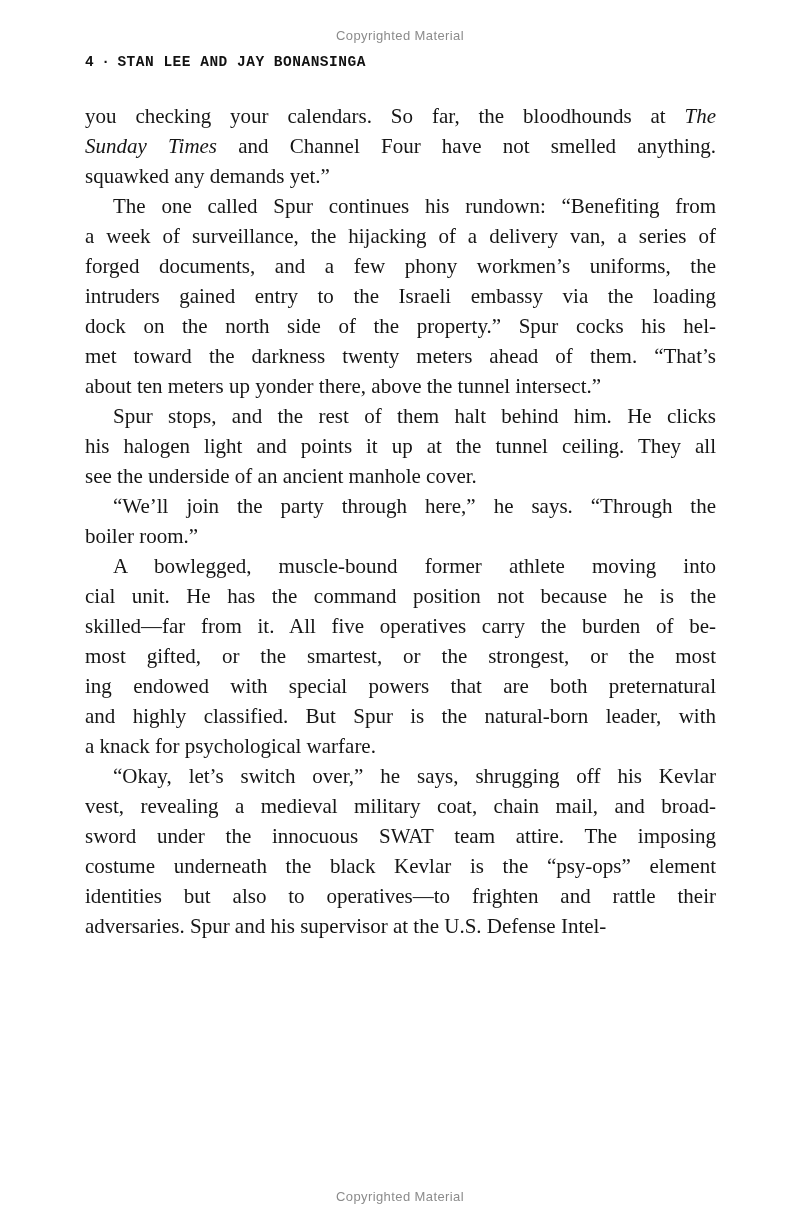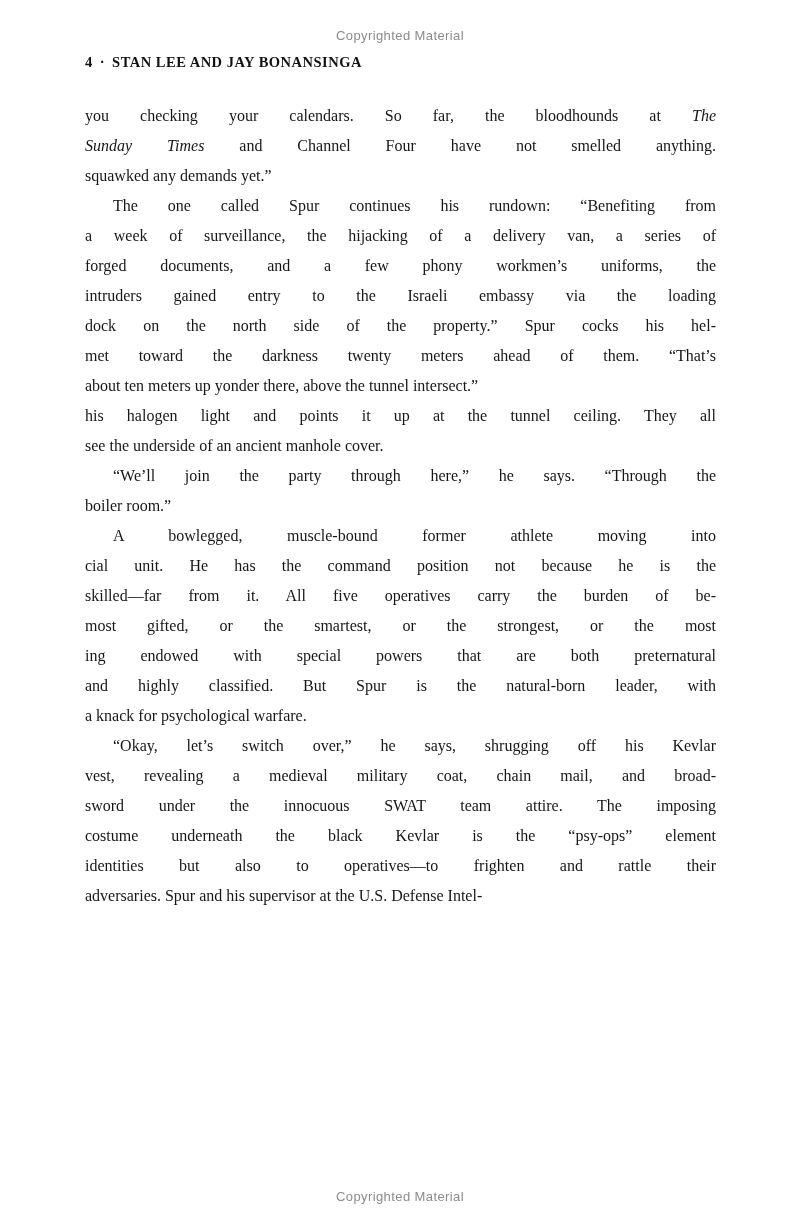--- a/index.html
+++ b/index.html
@@ -24,38 +24,38 @@
     font-size: 13px;
     color: #8b8b8b;
     letter-spacing: 0.4px;
   }
   .copyright.top { top: 28px; }
   .copyright.bottom { top: 1189px; }
   .running-header {
     position: absolute;
     top: 54px;
     left: 85px;
-    font-family: Liberation Serif, serif;
+    font-family: Liberation Mono, monospace;
     font-weight: bold;
     font-size: 14.5px;
     color: #121212;
     letter-spacing: 0.5px;
     white-space: nowrap;
   }
   .running-header .sep {
     padding: 0 7px;
     font-weight: bold;
   }
   .body-text {
     position: absolute;
     top: 101px;
     left: 85px;
     width: 631px;
     color: #161616;
-    font-size: 16px;
+    font-size: 21px;
   }
   .paragraph { margin: 0; padding: 0; }
   .line {
     line-height: 30px;
     text-align: justify;
     text-align-last: justify;
     white-space: normal;
   }
   .line.last { text-align-last: left; }
   .line.indent { text-indent: 28px; }
@@ -81,20 +81,21 @@
       <div class="paragraph">
         <div class="line indent">The one called Spur continues his rundown: “Benefiting from</div>
         <div class="line">a week of surveillance, the hijacking of a delivery van, a series of</div>
         <div class="line">forged documents, and a few phony workmen’s uniforms, the</div>
         <div class="line">intruders gained entry to the Israeli embassy via the loading</div>
         <div class="line">dock on the north side of the property.” Spur cocks his hel-</div>
         <div class="line">met toward the darkness twenty meters ahead of them. “That’s</div>
         <div class="line last">about ten meters up yonder there, above the tunnel intersect.”</div>
       </div>
       <div class="paragraph">
+        <div class="line indent">Spur stops, and the rest of them halt behind him. He clicks</div>
         <div class="line">his halogen light and points it up at the tunnel ceiling. They all</div>
         <div class="line last">see the underside of an ancient manhole cover.</div>
       </div>
       <div class="paragraph">
         <div class="line indent">“We’ll join the party through here,” he says. “Through the</div>
         <div class="line last">boiler room.”</div>
       </div>
       <div class="paragraph">
         <div class="line indent">A bowlegged, muscle-bound former athlete moving into</div>
         <div class="line">cial unit. He has the command position not because he is the</div>

